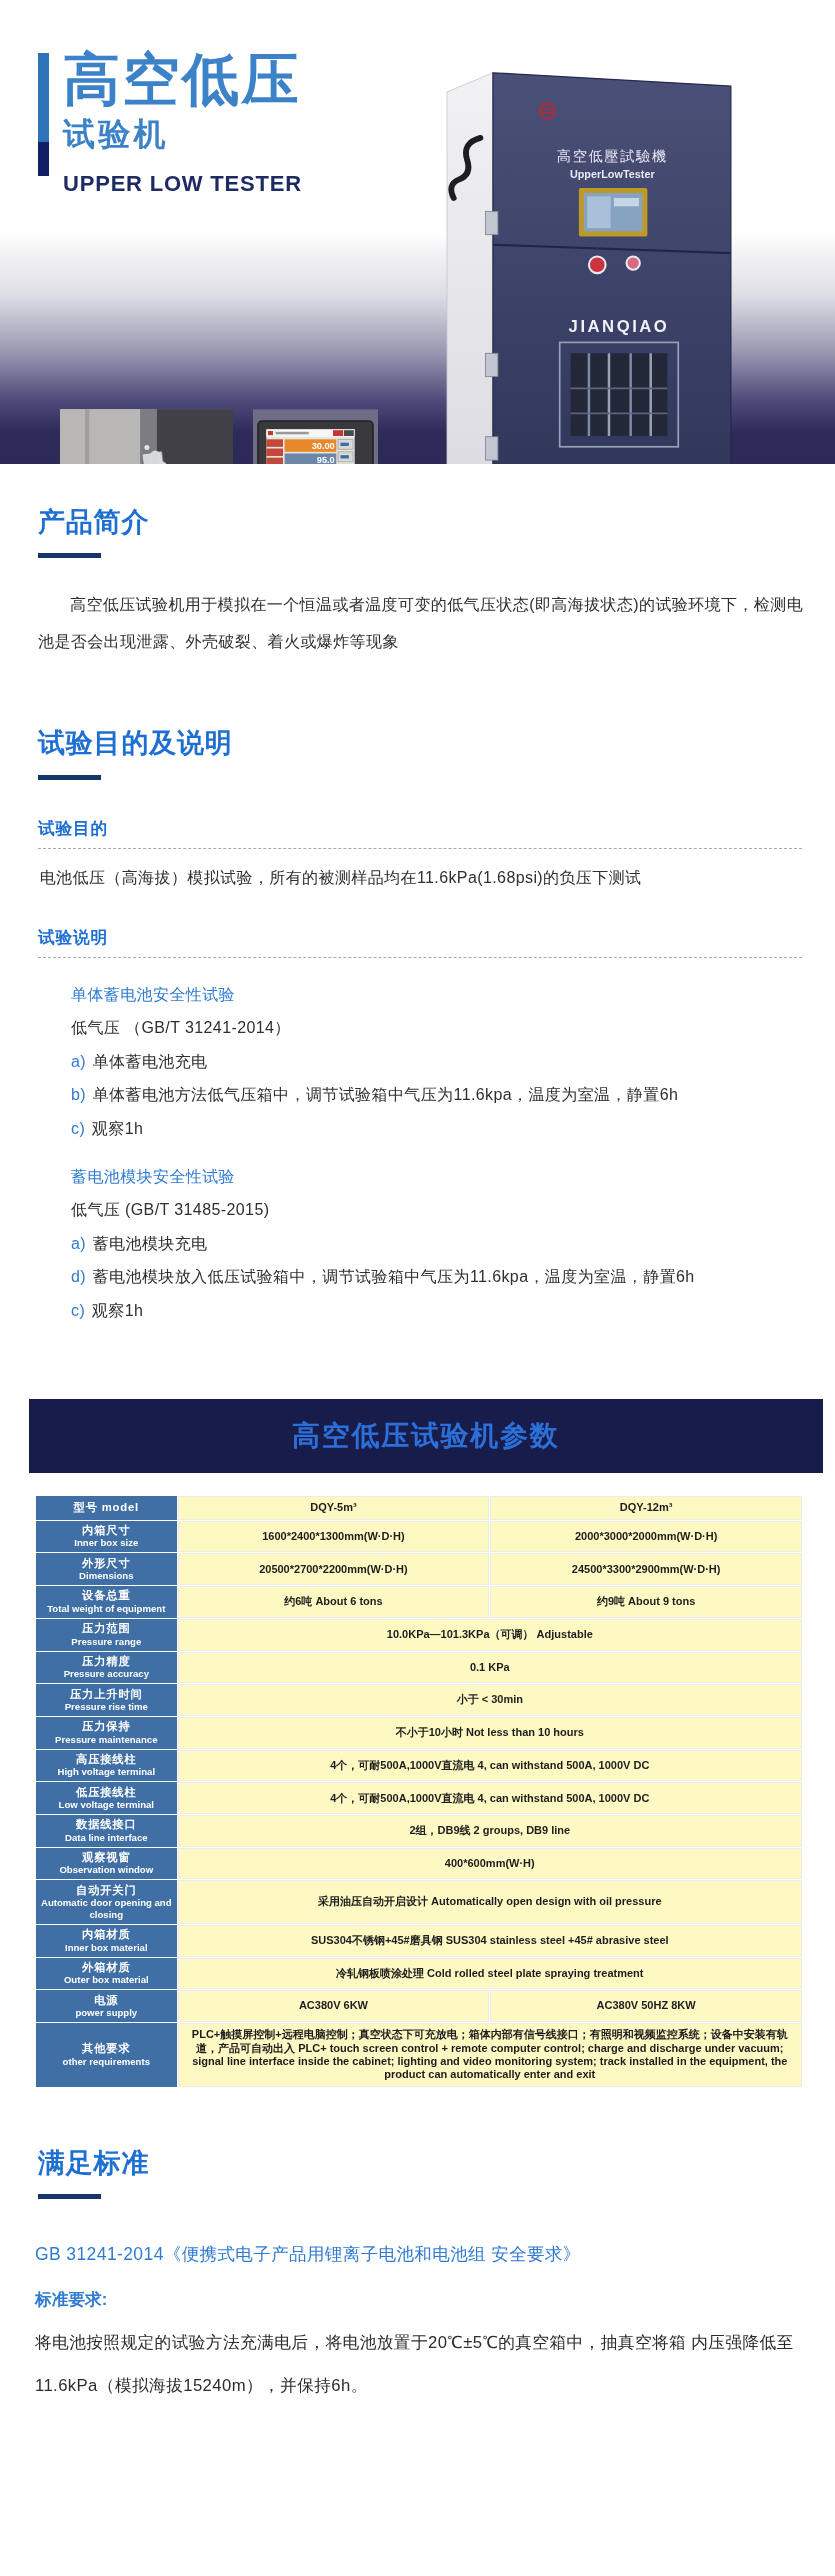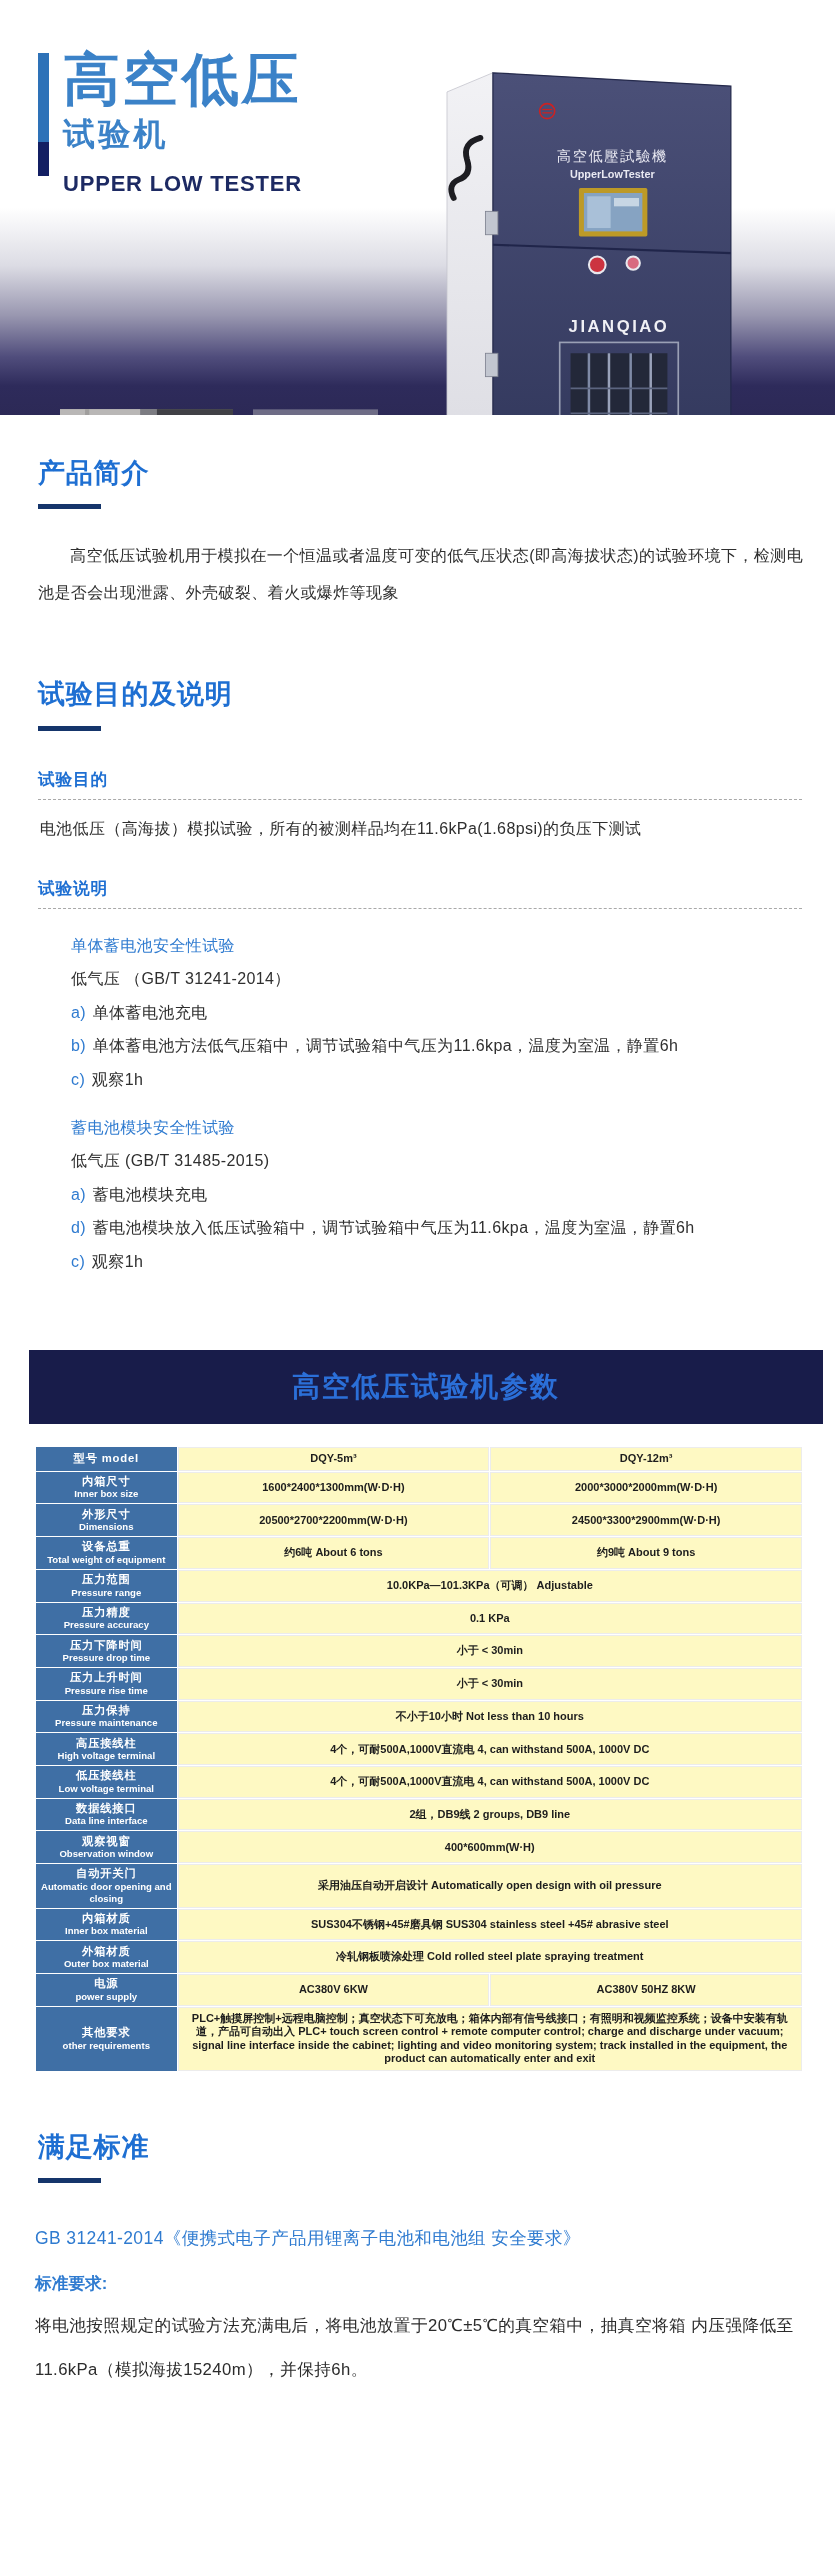--- a/index.html
+++ b/index.html
@@ -1,19 +1,19 @@
 <!DOCTYPE html>
 <html style="font-size:13.4px"><head>
 <meta charset="utf-8">
 <style>
   html,body{margin:0;padding:0;background:#ffffff;}
   body{width:835px;font-family:"Liberation Sans",sans-serif;color:#2b2b2b;-webkit-font-smoothing:antialiased;}
 
   
-  .hero{position:relative;height:415px;overflow:hidden;
+  .hero{position:relative;height:464px;overflow:hidden;
     background:linear-gradient(180deg,#ffffff 0%,#ffffff 50%,#dcdce4 64%,#9997b0 76%,#504d7c 86%,#2e2b5b 93%,#2c2956 100%);}
   .hero-text{position:absolute;left:38px;top:50px;}
   .accent-bar{position:absolute;left:0;top:2.5px;width:11px;height:124px;}
   .accent-bar .b-top{height:89px;background:#2e72b8;}
   .accent-bar .b-bot{height:34px;background:#131f63;}
   .title-cn{margin:0 0 0 25px;font-size:57px;line-height:1.05;color:#3b82c8;font-weight:600;letter-spacing:2.5px;}
   .title-cn-sub{margin:3.3px 0 0 25px;font-size:32px;color:#3b82c8;font-weight:800;letter-spacing:3.3px;}
   .title-en{margin:13.4px 0 0 25px;font-size:22px;color:#1d2a63;font-weight:800;letter-spacing:0.8px;}
 
   .thumbs{position:absolute;left:48px;top:409px;display:flex;gap:8.4px;}
@@ -277,27 +277,20 @@
   </tr>
   <tr>
     <td class="lab">
           <div class="cn">压力精度</div>
           <div class="en">Pressure accuracy</div>
         </td>
     <td class="val" colspan="2">0.1 KPa</td>
   </tr>
   <tr>
     <td class="lab">
-          <div class="cn">压力下降时间</div>
-          <div class="en">Pressure drop time</div>
-        </td>
-    <td class="val" colspan="2">小于 &lt; 30min</td>
-  </tr>
-  <tr>
-    <td class="lab">
           <div class="cn">压力上升时间</div>
           <div class="en">Pressure rise time</div>
         </td>
     <td class="val" colspan="2">小于 &lt; 30min</td>
   </tr>
   <tr>
     <td class="lab">
           <div class="cn">压力保持</div>
           <div class="en">Pressure maintenance</div>
         </td>

